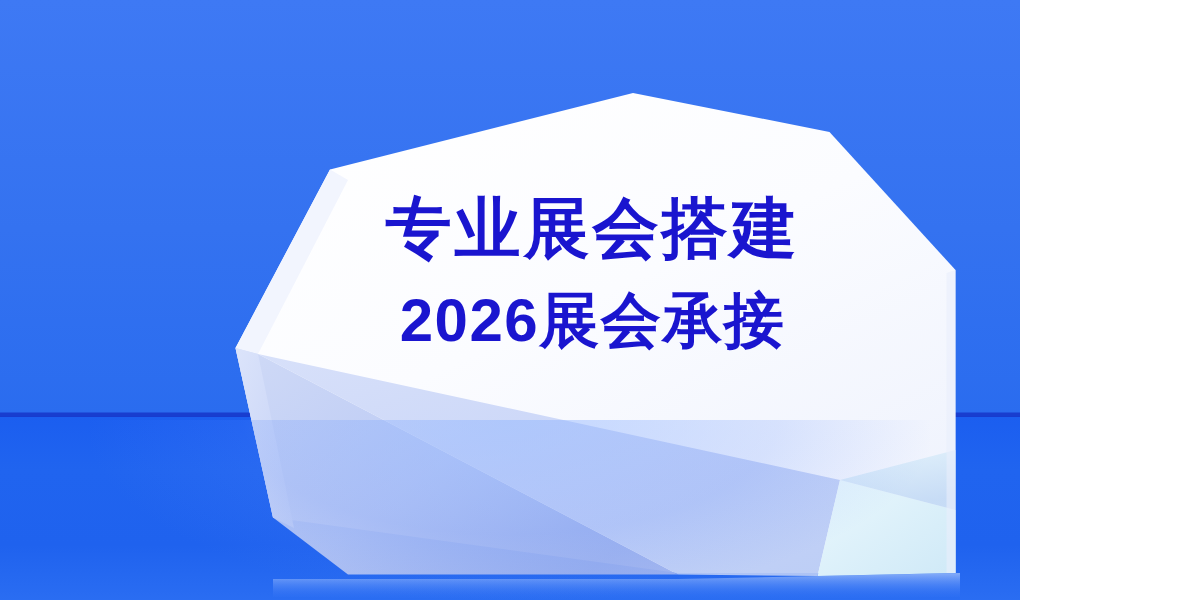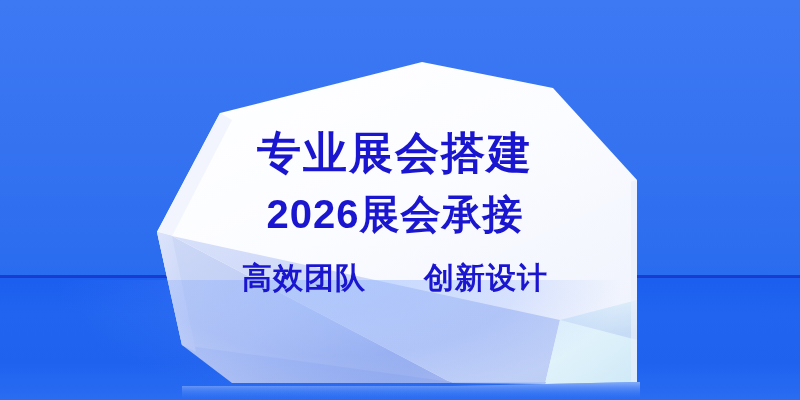--- a/index.html
+++ b/index.html
@@ -2,21 +2,21 @@
 <html><head>
 <meta charset="utf-8">
 <style>
   html, body {
     margin: 0;
     padding: 0;
     background: #ffffff;
   }
   #banner {
     position: relative;
-    width: 800px;
+    width: 680px;
     height: 400px;
     overflow: hidden;
     font-family: "Liberation Sans", "DejaVu Sans", sans-serif;
     background: #0ea5e9;
   }
   
   .bg-wall {
     position: absolute;
     left: 0; top: 0;
     width: 800px; height: 277px;
@@ -144,19 +144,15 @@
     <polygon points="560,320 637,340 637,300" fill="url(#gCyan2)" opacity="0.75"></polygon>
 
     <polygon points="637,180 637,382 631,382 631,182" fill="#e9eefb" opacity="0.6"></polygon>
   </svg>
 
   <div class="floor-glow"></div>
 
   <div class="text-block">
     <div class="line-title">专业展会搭建</div>
     <div class="line-sub">2026展会承接</div>
-    <div class="line-feats">
-      <span>高效团队</span>
-      <span>创新设计</span>
-    </div>
   </div>
 
 </div>
 
 </body></html>

